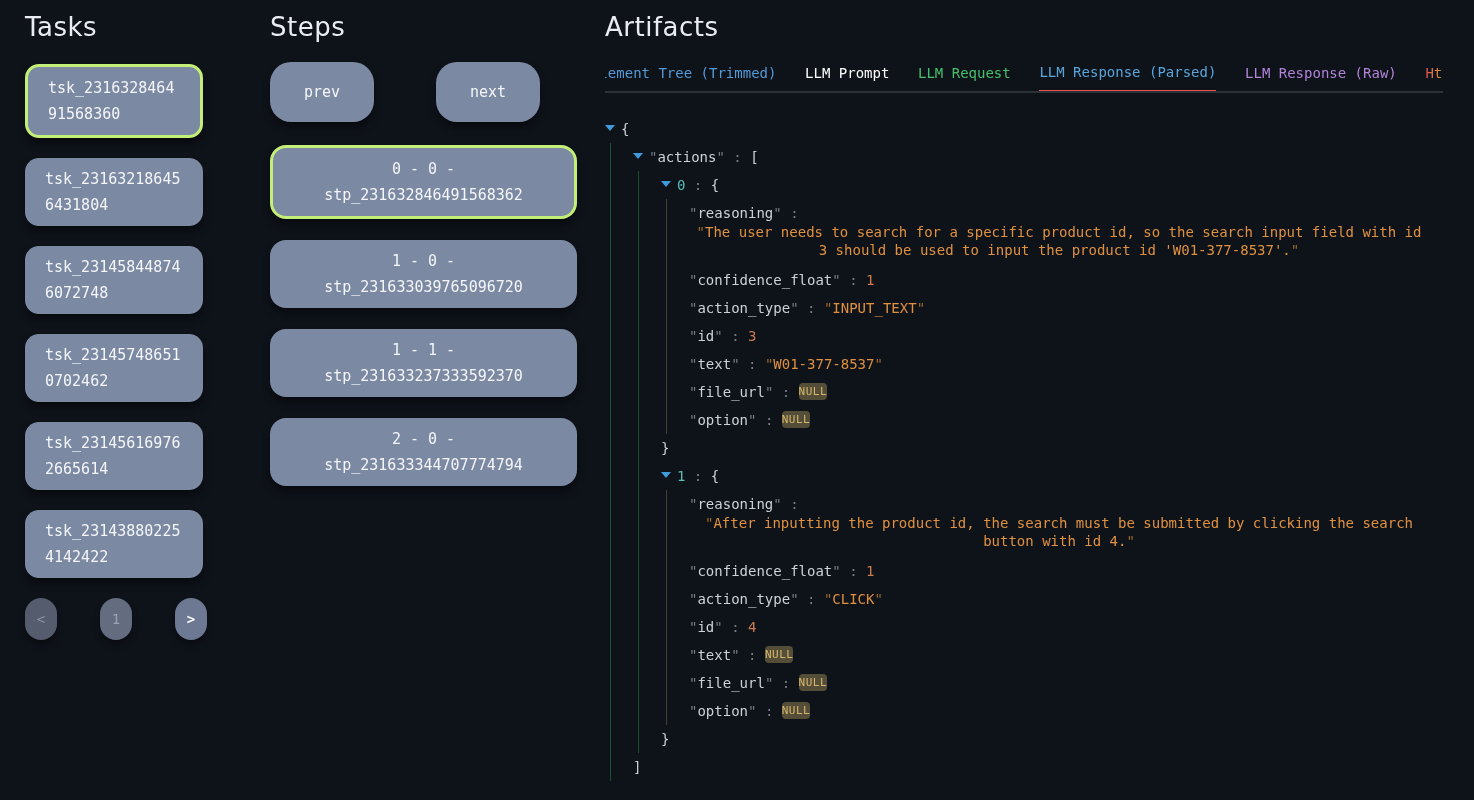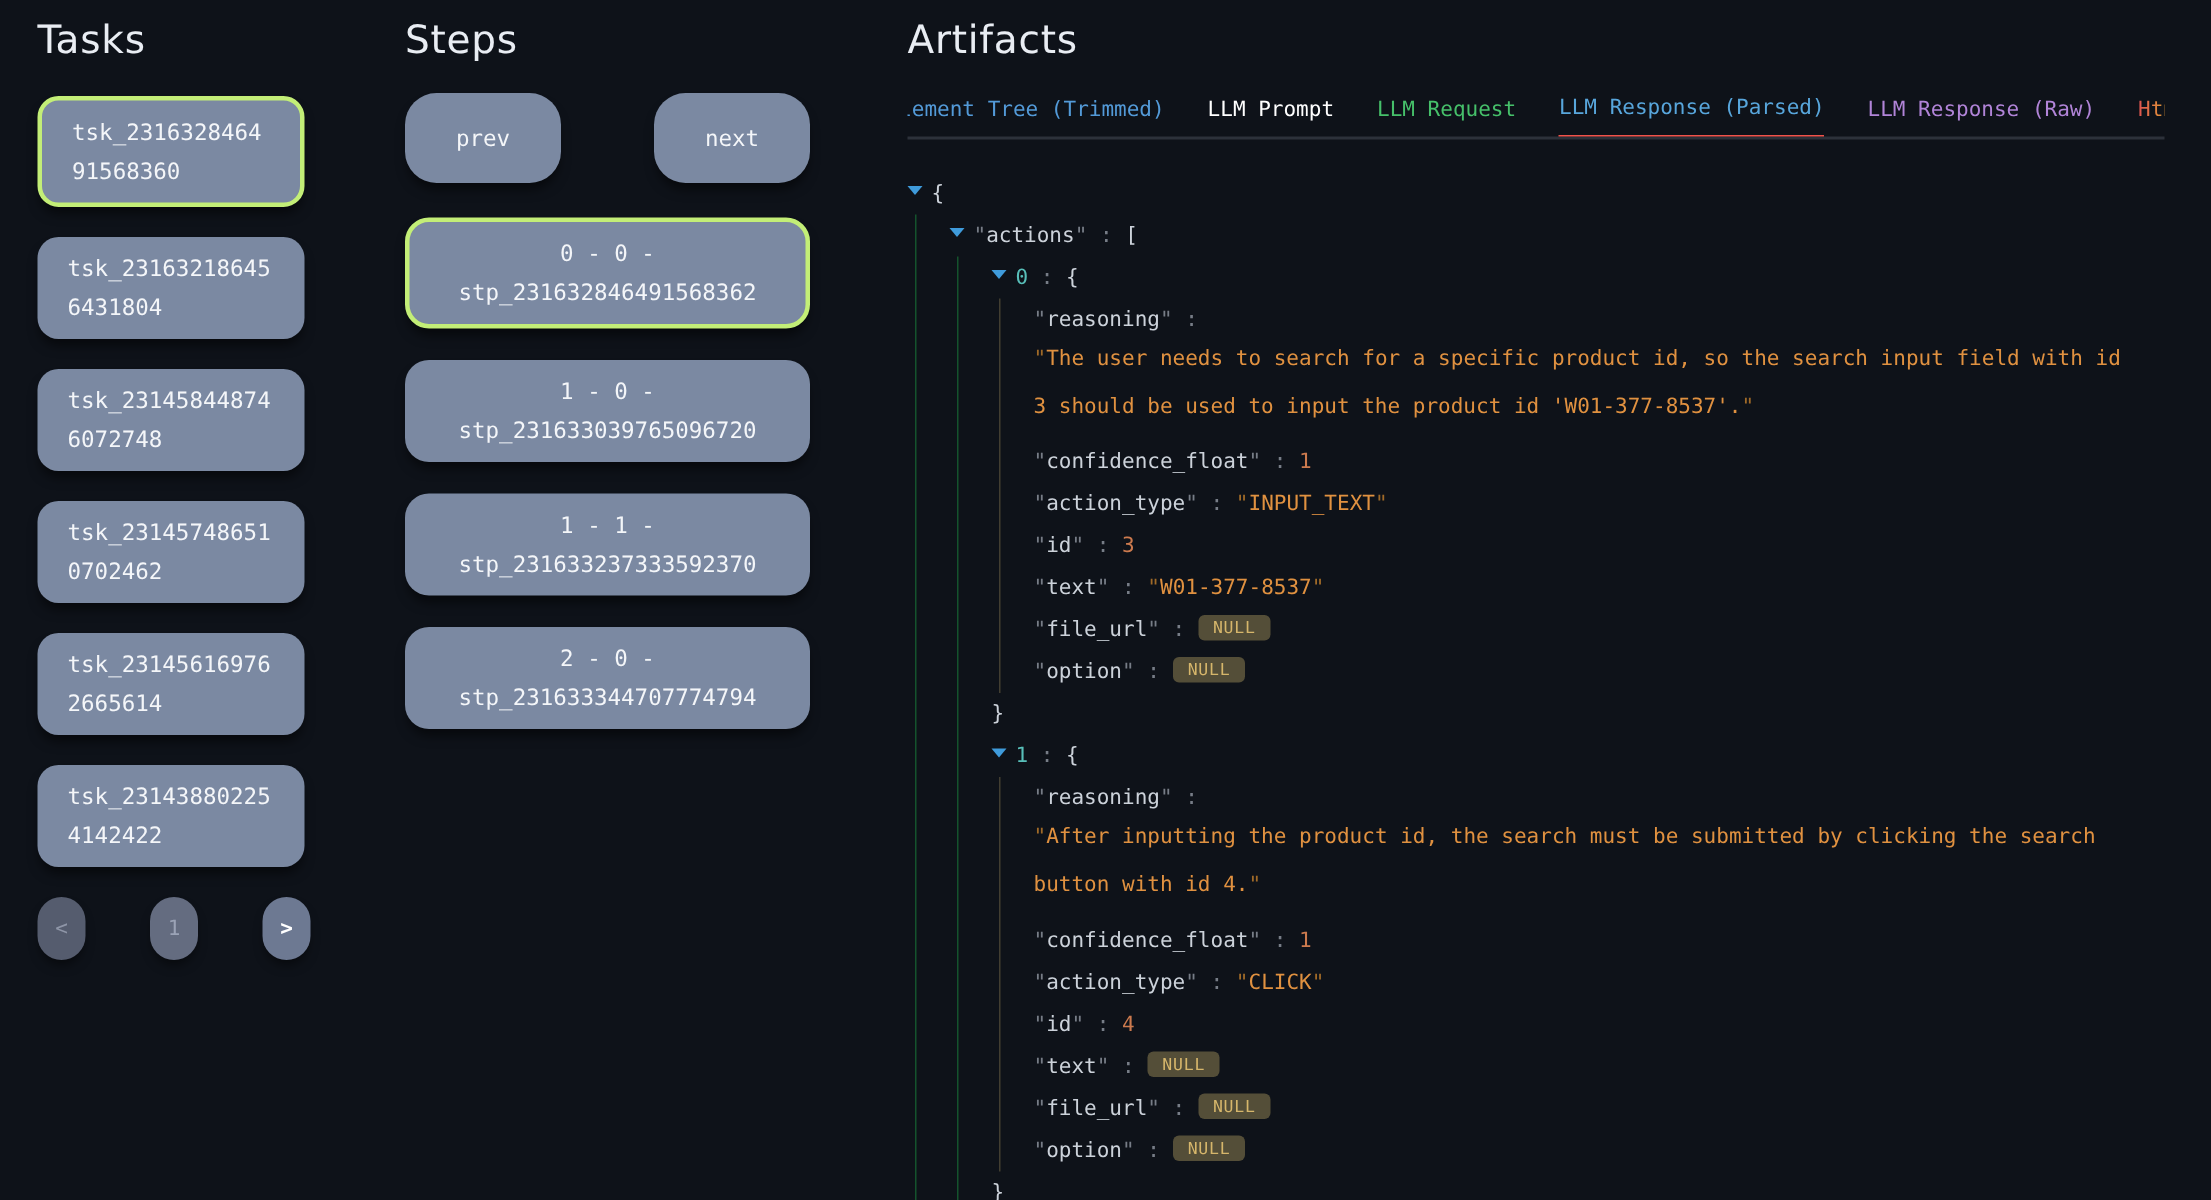--- a/index.html
+++ b/index.html
@@ -51,21 +51,21 @@
   .step-nav { display:flex; justify-content:space-between; margin-bottom:23px; }
   .nav-btn {
     width:104px; height:60px; border-radius:21px;
     background:#7b89a2; color:#f4f6f9;
     font-size:15px;
     display:flex; align-items:center; justify-content:center;
     box-shadow:0 6px 8px -2px rgba(0,0,0,0.55);
     cursor:pointer;
   }
   .step-btn {
-    width:270px; min-height:68px;
+    width:307px; min-height:68px;
     background:#7b89a2; border-radius:16px;
     color:#f4f6f9; font-size:15px; line-height:26px;
     display:flex; flex-direction:column; align-items:center; justify-content:center;
     text-align:center;
     padding:8px 16px; margin-bottom:21px;
     box-shadow:0 6px 8px -2px rgba(0,0,0,0.55);
     cursor:pointer;
   }
   .step-btn.selected { border:3px solid #c3ee77; }
 
@@ -114,28 +114,28 @@
   .jkey::before, .jkey::after { content:'"'; color:#777d87; }
   .jcolon::before { content:" : "; color:#777d87; white-space:pre; }
   .jcolon-trail::before { content:" :"; color:#777d87; white-space:pre; }
   .jstr { color:#e09140; }
   .jstr::before, .jstr::after { content:'"'; color:#a06a28; }
   .jnum { color:#cc7a4e; }
   .jindex { color:#58bfb9; }
   .jbrace { color:#ccd2da; }
   .jstrblock {
     display:block; width:740px;
-    line-height:32px; margin:-4px 0 7px 0;
-    white-space:pre-wrap; word-break:break-word;
+    line-height:18px; margin:-4px 0 7px 0;
+    white-space:pre-wrap; word-break:break-word;text-align:center;
   }
   .jnull {
     display:inline-block;
     background:#544e38; color:#d6b66b;
     font-size:11px; line-height:15px;
-    padding:1px 10px; border-radius:4px;
+    padding:1px 0; border-radius:4px;
     letter-spacing:0.5px; vertical-align:2px;
   }
 </style>
 </head>
 <body>
 
 <div class="tasks-panel">
   <div class="panel-title">Tasks</div>
   <div class="task-btn selected">tsk_231632846491568360</div>
   <div class="task-btn">tsk_231632186456431804</div>

